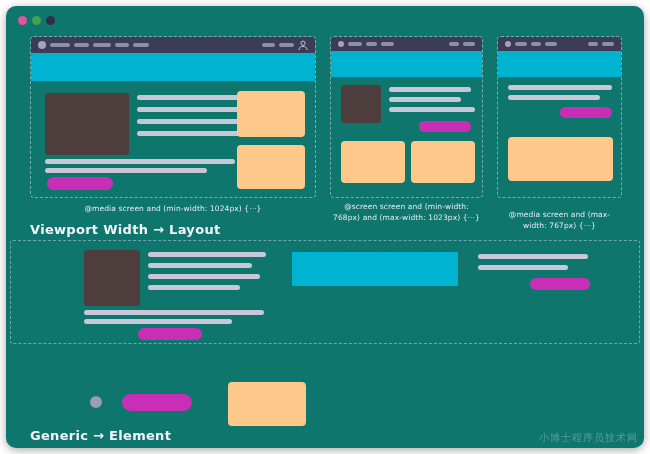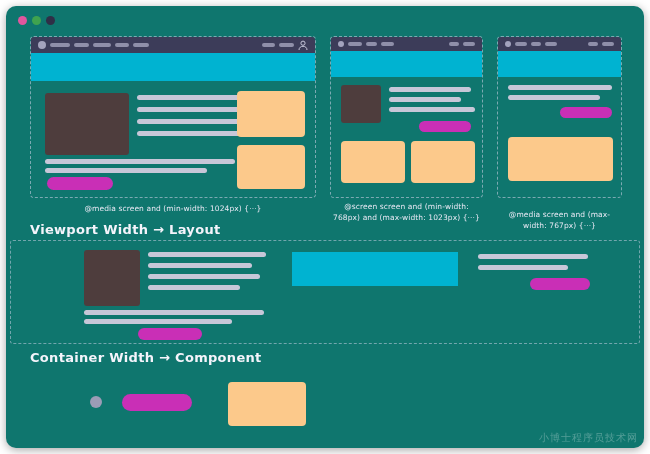--- a/index.html
+++ b/index.html
@@ -154,22 +154,22 @@
   </div>
 
   <div class="abs" style="left:286px; top:246px; width:166px; height:34px; background:#00b3d1;"></div>
 
   <div class="abs" style="left:472px; top:248px; width:112px; height:40px;">
     <div class="line" style="left:0; top:0; width:110px;"></div>
     <div class="line" style="left:0; top:11px; width:90px;"></div>
     <div class="pill" style="left:52px; top:24px; width:60px; height:12px;"></div>
   </div>
 
-  <div class="section-label" style="left:24px; top:344px;">Container Width → Component</div>
 
   <span class="abs" style="left:84px; top:390px; width:12px; height:12px; border-radius:50%; background:#9c9cb6;"></span>
   <div class="pill" style="left:116px; top:388px; width:70px; height:17px; border-radius:9px;"></div>
   <div class="orange" style="left:222px; top:376px; width:78px; height:44px;"></div>
 
+  <div class="section-label" style="left:24px; top:422px;">Generic → Element</div>
 
   <div class="watermark">小博士程序员技术网</div>
 
 </div>
 
 </body></html>

